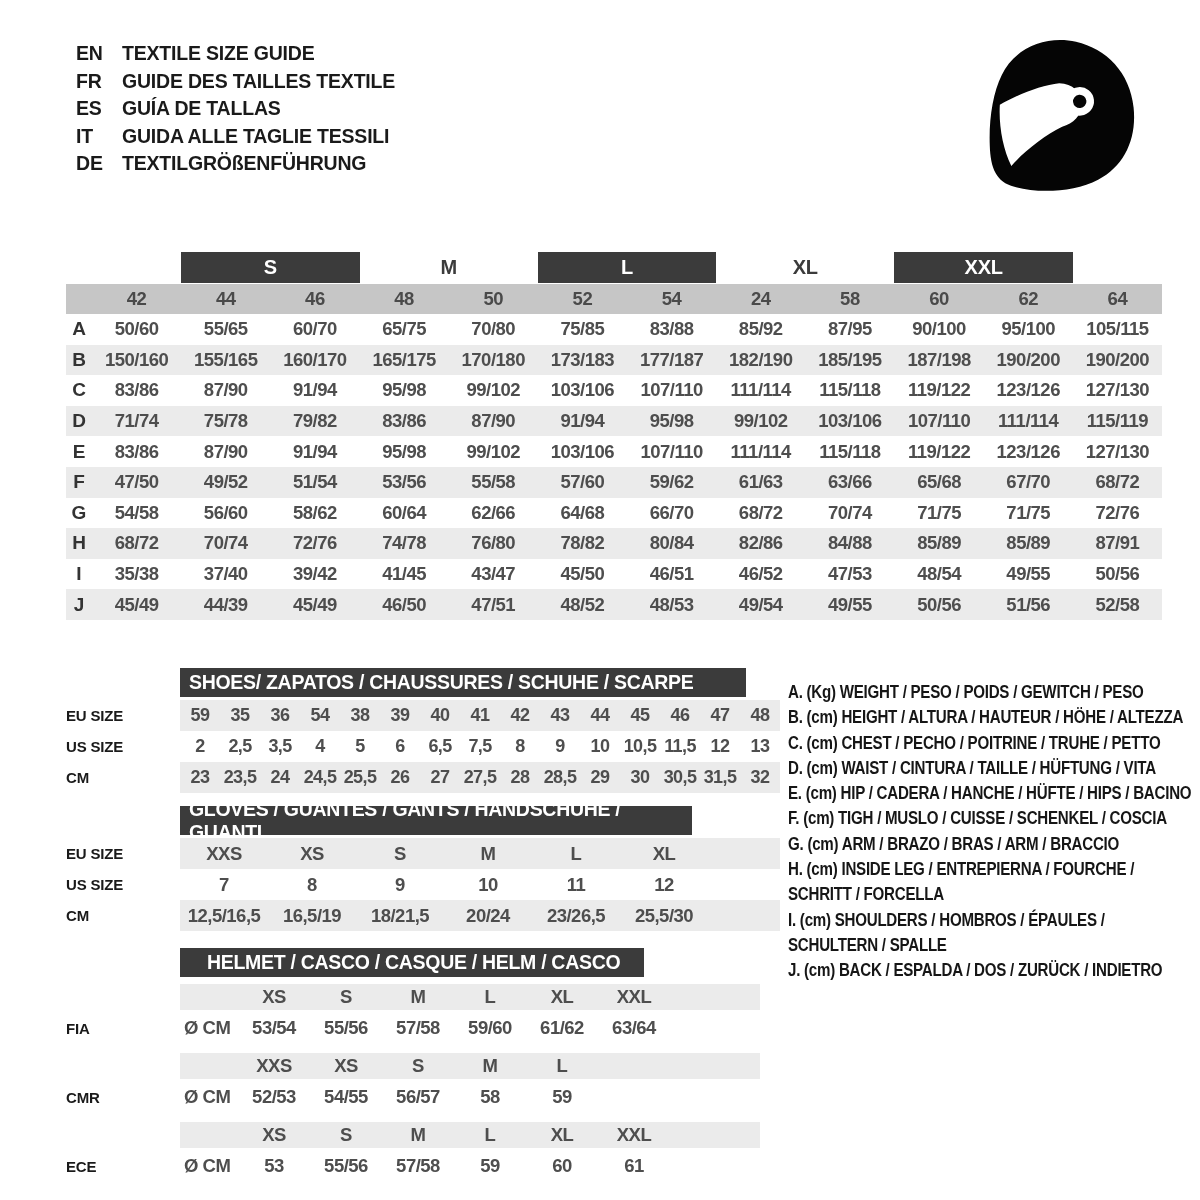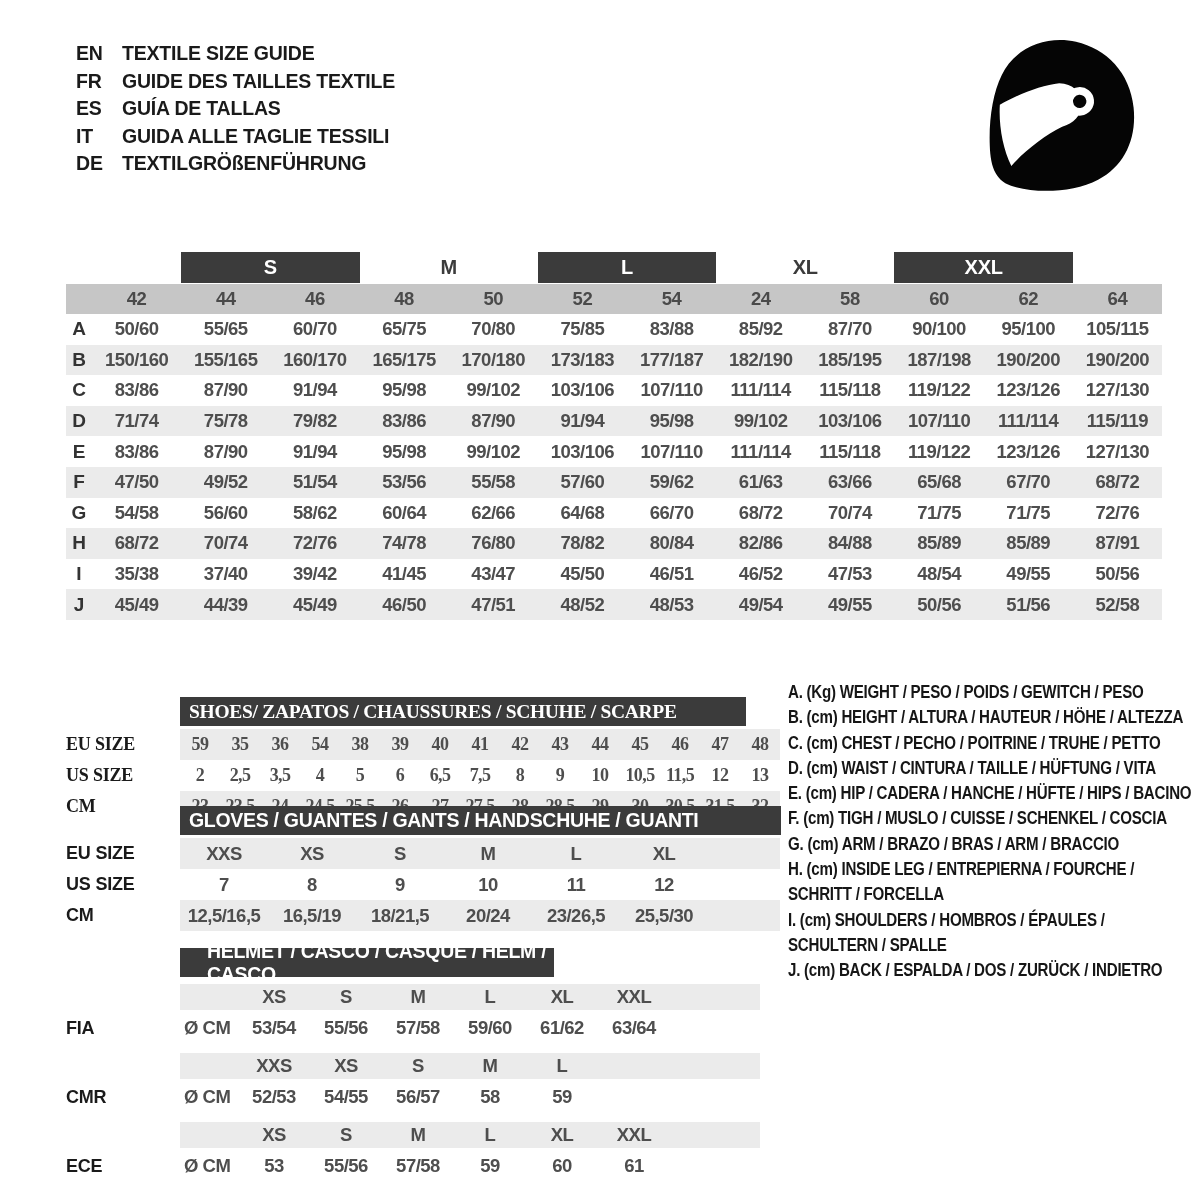--- a/index.html
+++ b/index.html
@@ -24,24 +24,24 @@
   .cell{display:flex;align-items:center;justify-content:center;font-size:18.5px;letter-spacing:-0.5px;white-space:nowrap;}
   .numband .cell{color:#4a4a4a;}
   .trow{height:30.6px;}
   .stripe{background:#ebebeb;}
   .rlabel{display:flex;align-items:center;justify-content:center;font-size:19px;color:#333;}
 
   
   .section{position:absolute;left:66px;}
   .sec-head{background:#3b3b3b;color:#fff;height:29px;display:flex;align-items:center;padding-left:9px;font-size:19.5px;letter-spacing:-0.3px;margin-left:114px;box-sizing:border-box;}
   .w-shoes{width:566px;}
-  .w-gloves{width:601px;}
-  .w-helmet{width:374px;padding-left:27px;}
+  .w-gloves{width:512px;}
+  .w-helmet{width:464px;padding-left:27px;}
   .srow{display:flex;}
-  .slabel{width:114px;display:flex;align-items:center;font-size:18px;color:#1a1a1a;letter-spacing:-0.2px;}
+  .slabel{width:114px;display:flex;align-items:center;font-size:15px;color:#1a1a1a;letter-spacing:-0.2px;}
   .stable{display:grid;box-sizing:border-box;}
   .shaded{background:#ebebeb;}
   .shoes-sec .srow{height:31px;}
   .shoes-sec .srow:first-of-type{margin-top:3px;}
   .shoes-sec .stable{width:600px;grid-template-columns:repeat(15,1fr);}
   .shoes-sec .cell{font-size:18px;letter-spacing:-0.6px;}
   .gloves-sec .srow{height:31px;}
   .gloves-sec .srow:first-of-type{margin-top:3px;}
   .gloves-sec .stable{width:600px;grid-template-columns:repeat(6,88px) 1fr;}
   .helm-sec .stable{width:580px;grid-template-columns:58px repeat(6,72px) 1fr;}
@@ -118,21 +118,21 @@
         <div class="grid13 trow">
           <span class="rlabel">A</span>
           <span class="cell">50/60</span>
           <span class="cell">55/65</span>
           <span class="cell">60/70</span>
           <span class="cell">65/75</span>
           <span class="cell">70/80</span>
           <span class="cell">75/85</span>
           <span class="cell">83/88</span>
           <span class="cell">85/92</span>
-          <span class="cell">87/70</span>
+          <span class="cell">87/95</span>
           <span class="cell">90/100</span>
           <span class="cell">95/100</span>
           <span class="cell">105/115</span>
         </div>
         <div class="grid13 trow stripe">
           <span class="rlabel">B</span>
           <span class="cell">150/160</span>
           <span class="cell">155/165</span>
           <span class="cell">160/170</span>
           <span class="cell">165/175</span>
@@ -261,21 +261,21 @@
           <span class="cell">48/53</span>
           <span class="cell">49/54</span>
           <span class="cell">49/55</span>
           <span class="cell">50/56</span>
           <span class="cell">51/56</span>
           <span class="cell">52/58</span>
         </div>
       </div>
   </div>
 
-  <div class="section shoes-sec" style="top:697px;font-family:Liberation Serif, serif;">
+  <div class="section shoes-sec" style="top:668px;">
     <div class="sec-head w-shoes">SHOES/ ZAPATOS / CHAUSSURES / SCHUHE / SCARPE</div>
     <div>
         <div class="srow">
           <div class="slabel">EU SIZE</div>
           <div class="stable shaded">
             <div class="cell">59</div>
             <div class="cell">35</div>
             <div class="cell">36</div>
             <div class="cell">54</div>
             <div class="cell">38</div>

